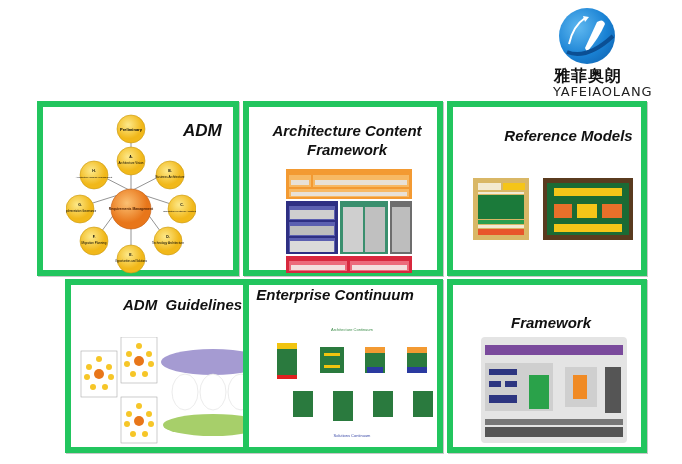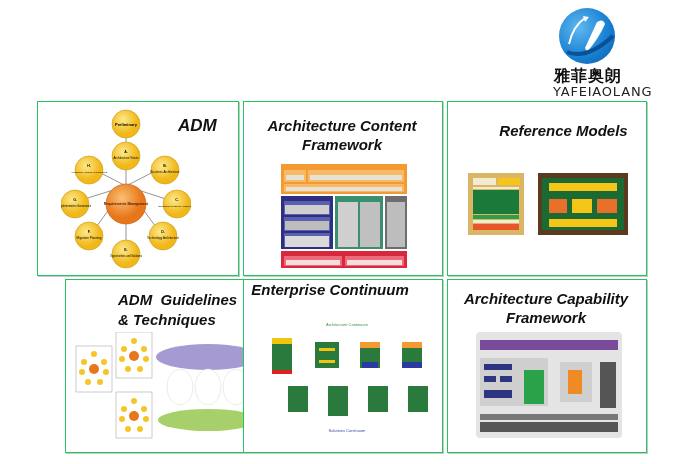--- a/index.html
+++ b/index.html
@@ -2,21 +2,21 @@
 <html><head>
 <meta charset="utf-8">
 <style>
   html,body{margin:0;padding:0;background:#fff;}
   body{width:682px;height:464px;position:relative;overflow:hidden;font-family:"Liberation Sans",sans-serif;}
   .logo{position:absolute;left:553px;top:8px;width:70px;height:84px;text-align:center;}
   .logo .globe{position:absolute;left:6px;top:0;width:56px;height:56px;border-radius:50%;
     background:radial-gradient(circle at 35% 35%,#5fb8f0 0%,#1a82d4 55%,#0b5aa8 100%);}
   .logo .cn{position:absolute;left:0;top:58px;width:70px;font-size:16px;font-weight:bold;color:#111;letter-spacing:1px;font-family:"DejaVu Sans",sans-serif;}
   .logo .en{position:absolute;left:0;top:76px;width:70px;font-size:13px;color:#222;letter-spacing:0.8px;font-family:"DejaVu Sans",sans-serif;}
-  .cell{position:absolute;background:#fff;border:1px solid #22c55e;box-sizing:border-box;box-shadow:1px 1px 0 #c8c8c8;}
+  .cell{position:absolute;background:#fff;border:6px solid #22c55e;box-sizing:border-box;box-shadow:1px 1px 0 #c8c8c8;}
   .title{position:absolute;font-weight:bold;font-style:italic;color:#111;font-size:15px;line-height:19px;text-align:center;}
   svg{position:absolute;}
   .t{font-family:"Liberation Sans",sans-serif;}
 </style>
 </head>
 <body>
 
 <div class="logo">
   <div class="globe">
     <svg width="56" height="56" viewBox="0 0 56 56" style="left:0;top:0;">
@@ -156,21 +156,20 @@
       <rect x="81" y="26" width="18" height="14" fill="#e8702a"></rect>
         <rect x="104" y="26" width="20" height="14" fill="#f5c518"></rect>
         <rect x="129" y="26" width="20" height="14" fill="#e8702a"></rect>
       <rect x="81" y="46" width="68" height="8" fill="#f5c518"></rect>
     </g>
   </svg>
 </div>
 
 <div class="cell" style="left:37px;top:279px;width:202px;height:174px;margin-left:28px;">
   <div class="title" style="left:52px;top:10px;text-align:left;white-space:pre;">ADM  Guidelines</div>
-  <div class="title" style="left:52px;top:30px;text-align:left;">&amp; Techniques</div>
   <svg width="196" height="110" viewBox="0 0 196 110" style="left:2px;top:52px;">
     <g fill="#f6c628">
       <rect x="8" y="14" width="36" height="46" fill="#fff" stroke="#aaa" stroke-width="0.6"></rect>
       <circle cx="26" cy="37" r="5" fill="#e8761a"></circle>
         <circle cx="26" cy="22" r="3"></circle>
         <circle cx="16" cy="30" r="3"></circle>
         <circle cx="36" cy="30" r="3"></circle>
         <circle cx="14" cy="40" r="3"></circle>
         <circle cx="38" cy="40" r="3"></circle>
         <circle cx="20" cy="50" r="3"></circle>
@@ -222,21 +221,20 @@
       <rect x="26" y="68" width="20" height="26"></rect>
         <rect x="66" y="68" width="20" height="30"></rect>
         <rect x="106" y="68" width="20" height="26"></rect>
         <rect x="146" y="68" width="20" height="26"></rect>
     </g>
     <text class="t" x="85" y="114" font-size="4" text-anchor="middle" fill="#3b4aa8">Solutions Continuum</text>
   </svg>
 </div>
 
 <div class="cell" style="left:447px;top:279px;width:200px;height:174px;">
-  <div class="title" style="left:0;width:196px;top:9px;">Architecture Capability</div>
   <div class="title" style="left:0;width:196px;top:28px;">Framework</div>
   <svg width="146" height="106" viewBox="0 0 146 106" style="left:28px;top:52px;">
     <rect x="0" y="0" width="146" height="106" rx="4" fill="#e4e4e4"></rect>
     <rect x="4" y="8" width="138" height="10" fill="#7a4a9c"></rect>
     <rect x="4" y="26" width="68" height="48" fill="#cfcfcf"></rect>
     <rect x="8" y="32" width="28" height="6" fill="#2d3580"></rect>
       <rect x="8" y="44" width="12" height="6" fill="#2d3580"></rect>
       <rect x="24" y="44" width="12" height="6" fill="#2d3580"></rect>
       <rect x="8" y="58" width="28" height="8" fill="#2d3580"></rect>
     <rect x="48" y="38" width="20" height="34" fill="#2aa24a"></rect>

